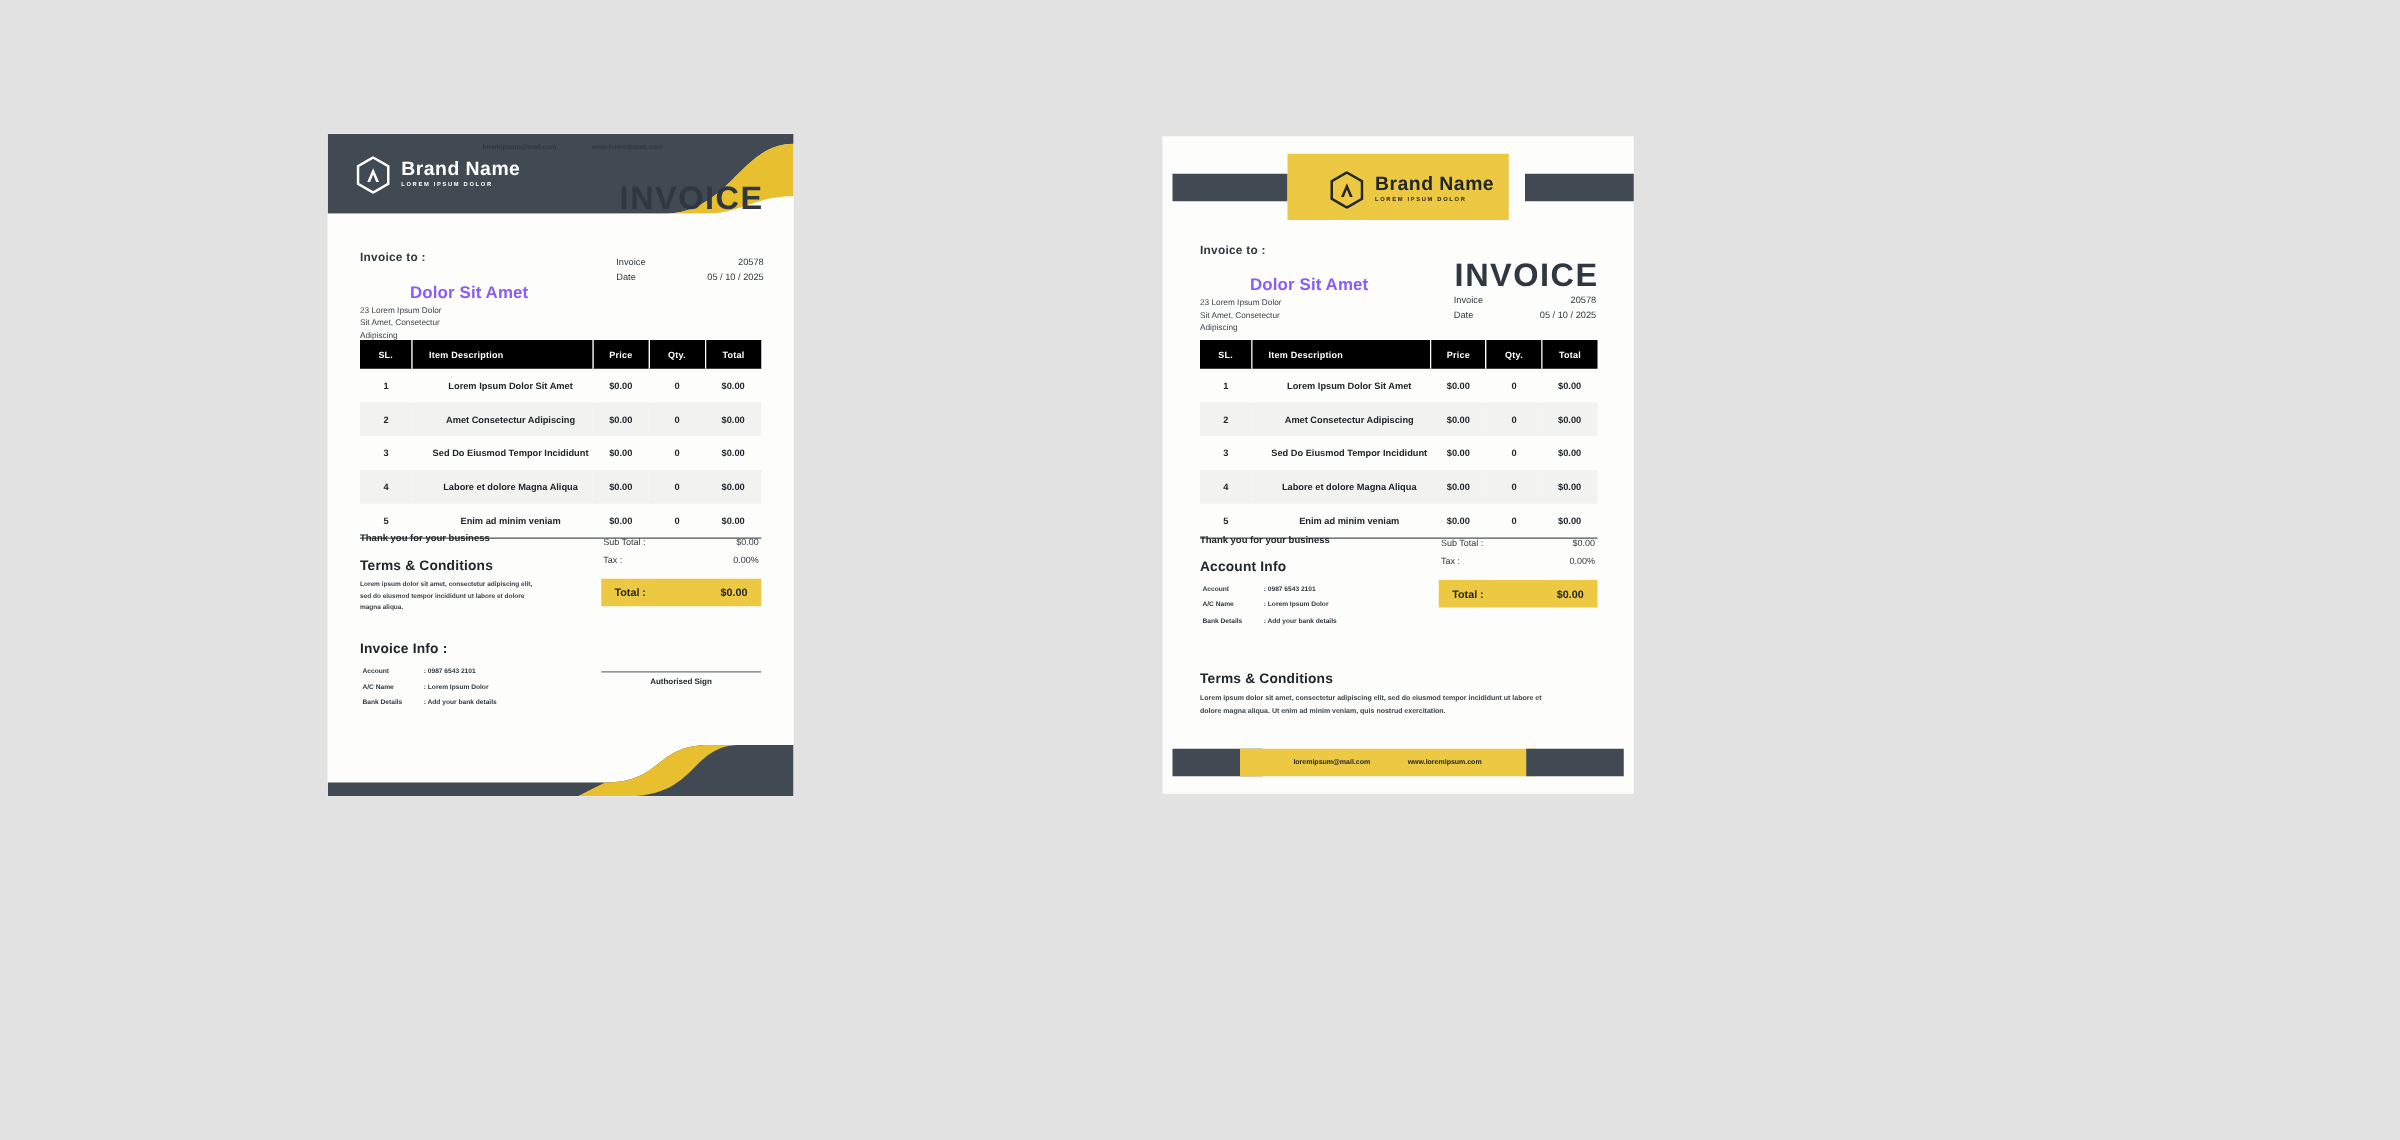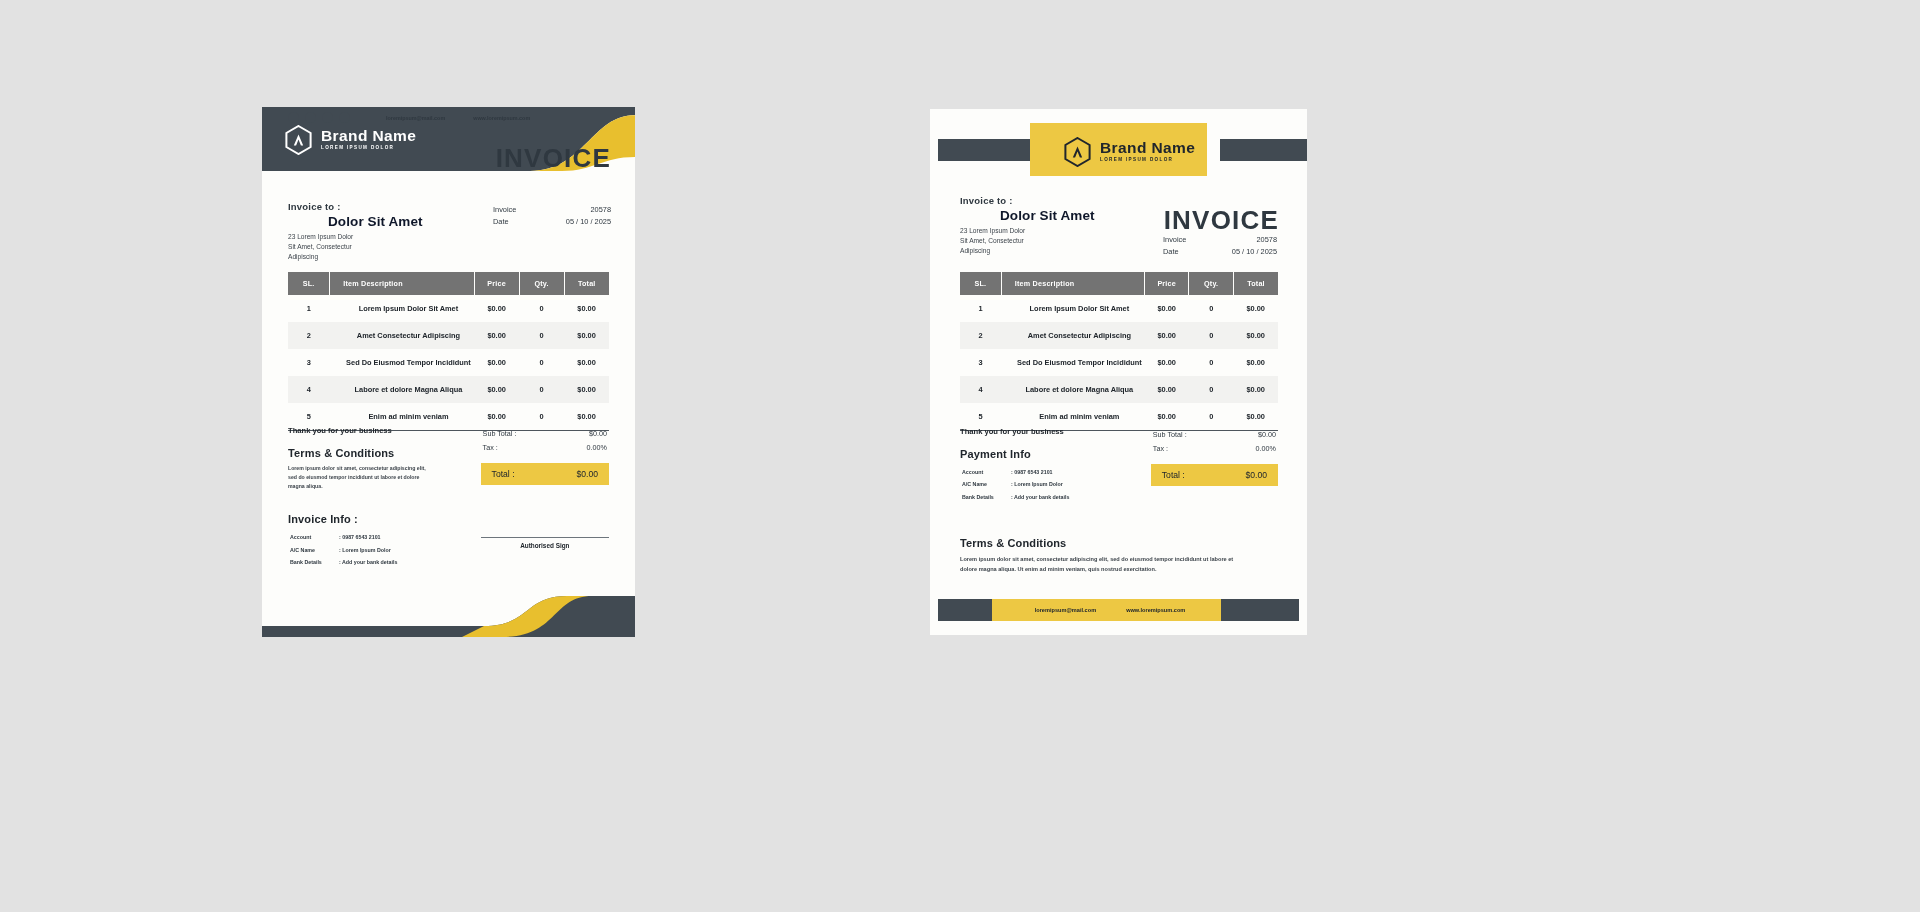--- a/index.html
+++ b/index.html
@@ -28,31 +28,31 @@
   }
   .brand-text .btag {
     font-size: 4.6px; letter-spacing: 1.35px; font-weight: bold; line-height: 1.6;
   }
 
   .invoice-word {
     font-size: 26px; font-weight: bold; color: #2f3840; letter-spacing: 1.2px;
   }
 
   .lbl-to { font-size: 9.5px; font-weight: bold; color: #2f3840; letter-spacing: .2px; }
-  .client-name { font-size: 13.5px; font-weight: bold; color: #0f172a; margin-top: 2px; letter-spacing: .1px; padding-left: 40px;}
+  .client-name { font-size: 13.5px; font-weight: bold; color: #8b5cf6; margin-top: 14px; letter-spacing: .1px; padding-left: 40px;}
   .client-addr { font-size: 6.6px; color: #3d444b; line-height: 1.55; margin-top: 3px; }
 
   .meta-tbl { font-size: 7.4px; color: #2f3840; line-height: 1.35; }
   .meta-tbl td { padding: 0; }
   .meta-tbl .mv { text-align: right; }
 
   
   table.items { width: 100%; border-collapse: collapse; }
   table.items thead th {
-    background: #737373; color: #fff;
+    background: #000000; color: #fff;
     font-size: 7.2px; font-weight: bold; padding: 7px 0; letter-spacing: .2px;
     border-right: 1.5px solid #fdfdfb;
   }
   table.items thead th:last-child { border-right: none; }
   table.items tbody td {
     font-size: 7.4px; color: #20262c; font-weight: bold;
     padding: 9px 0; text-align: center;
   }
   table.items tbody tr.alt td { background: #f2f2f0; }
   table.items td.desc { text-align: center; padding-left: 13px; }
@@ -64,21 +64,21 @@
 
   .pay-tbl { font-size: 5.3px; color: #2f3840; line-height: 1.95; font-weight: bold; }
   .pay-tbl td.k { width: 47px; }
 
   .sum-tbl { font-size: 7.2px; color: #2f3840; line-height: 1.6; }
   .sum-tbl td.sv { text-align: right; }
   .total-bar {
     background: #edc843; display: flex; align-items: center;
     justify-content: space-between; padding: 6px 11px;
   }
-  .total-bar span { font-size: 8.6px; font-weight: normal; color: #20262c; }
+  .total-bar span { font-size: 8.6px; font-weight: bold; color: #20262c; }
 
   .sign-line { border-top: 1px solid #6d757c; padding-top: 4px; text-align: center;
                font-size: 6.4px; font-weight: bold; color: #20262c; }
 
   .dots { display: flex; gap: 6px; }
   .dots i { width: 11px; height: 11px; border-radius: 50%; background: #414a52; display:block; }
   .foot-links { font-size: 5.4px; color: #2f3840; font-weight: bold; display: flex; gap: 28px; }
 
   
   #inv1 { left: 262px; top: 107px; width: 373px; height: 530px; }
@@ -414,21 +414,21 @@
           </tr>
         </tbody>
       </table>
       <div class="tbl-rule"></div>
     </div>
 
     <div class="lower">
       <div style="display:flex; justify-content:space-between; align-items:flex-start;">
         <div style="width:56%">
           <div class="thanks">Thank you for your business</div>
-          <div class="sec-head" style="margin-top:12px">Payment Info</div>
+          <div class="sec-head" style="margin-top:12px">Account Info</div>
           <table class="pay-tbl" style="margin-top:5px">
             <tbody>
                 <tr>
               <td class="k">Account</td>
               <td>: 0987 6543 2101</td>
             </tr>
             <tr>
               <td class="k">A/C Name</td>
               <td>: Lorem Ipsum Dolor</td>
             </tr>

